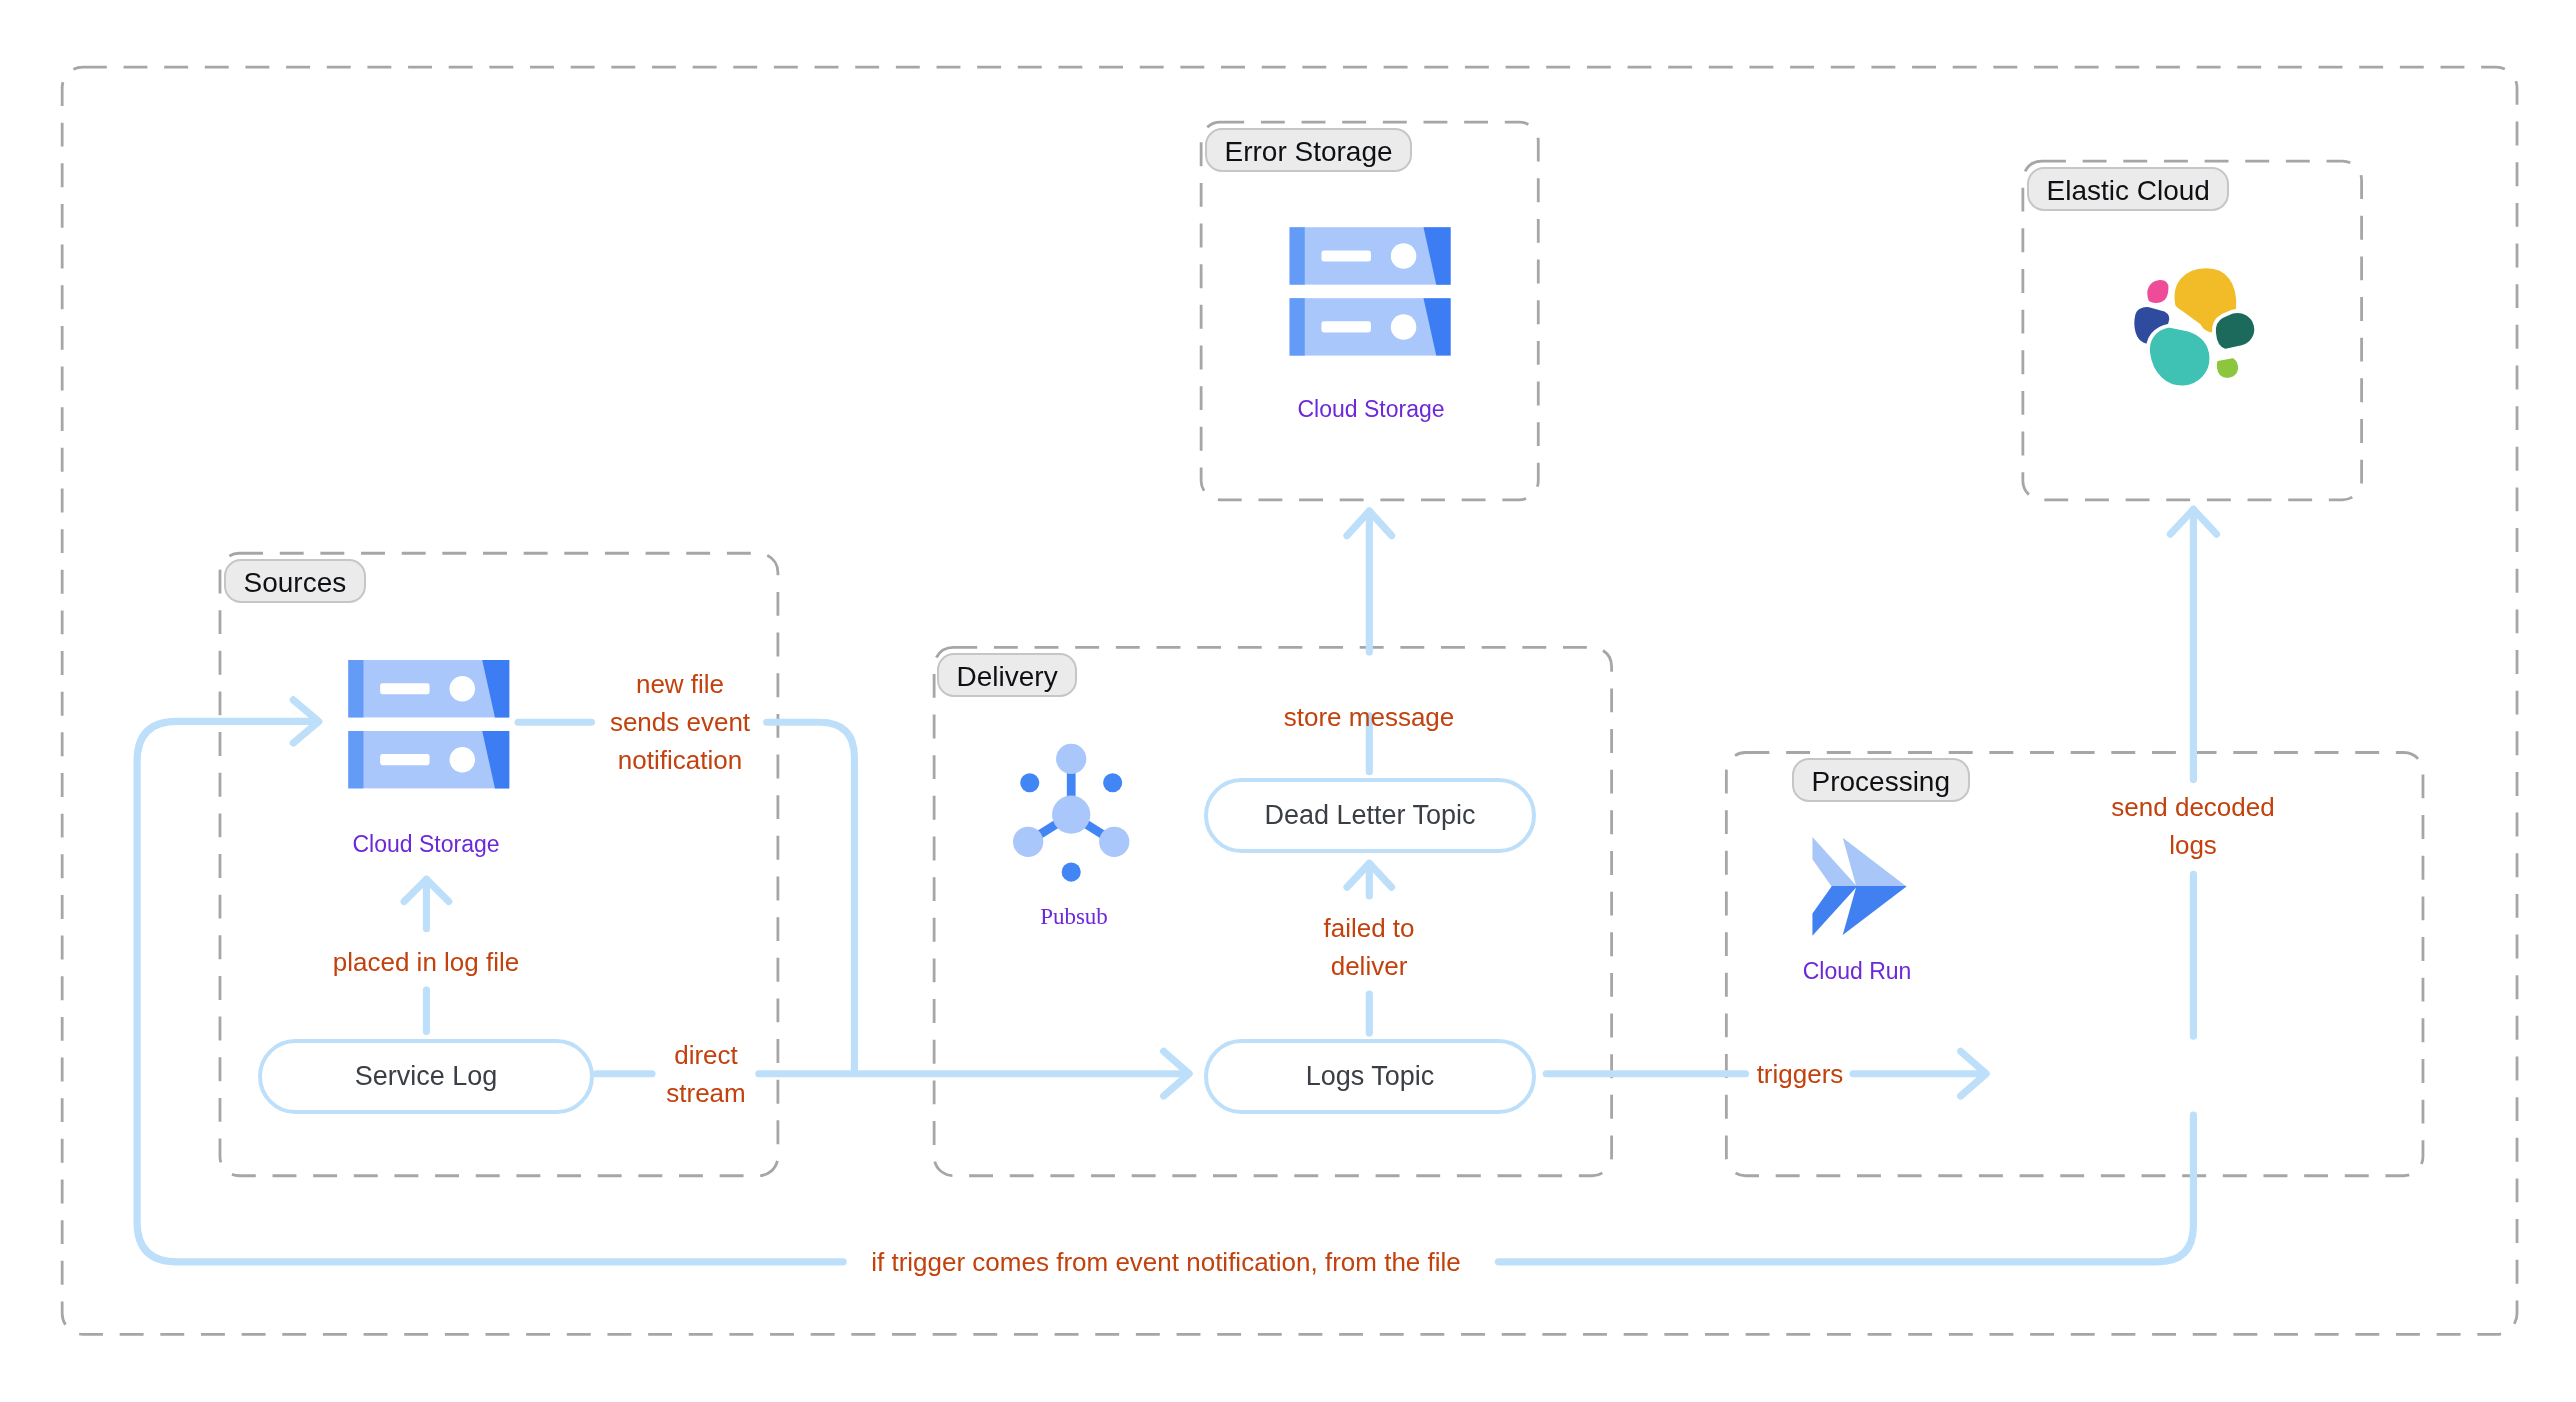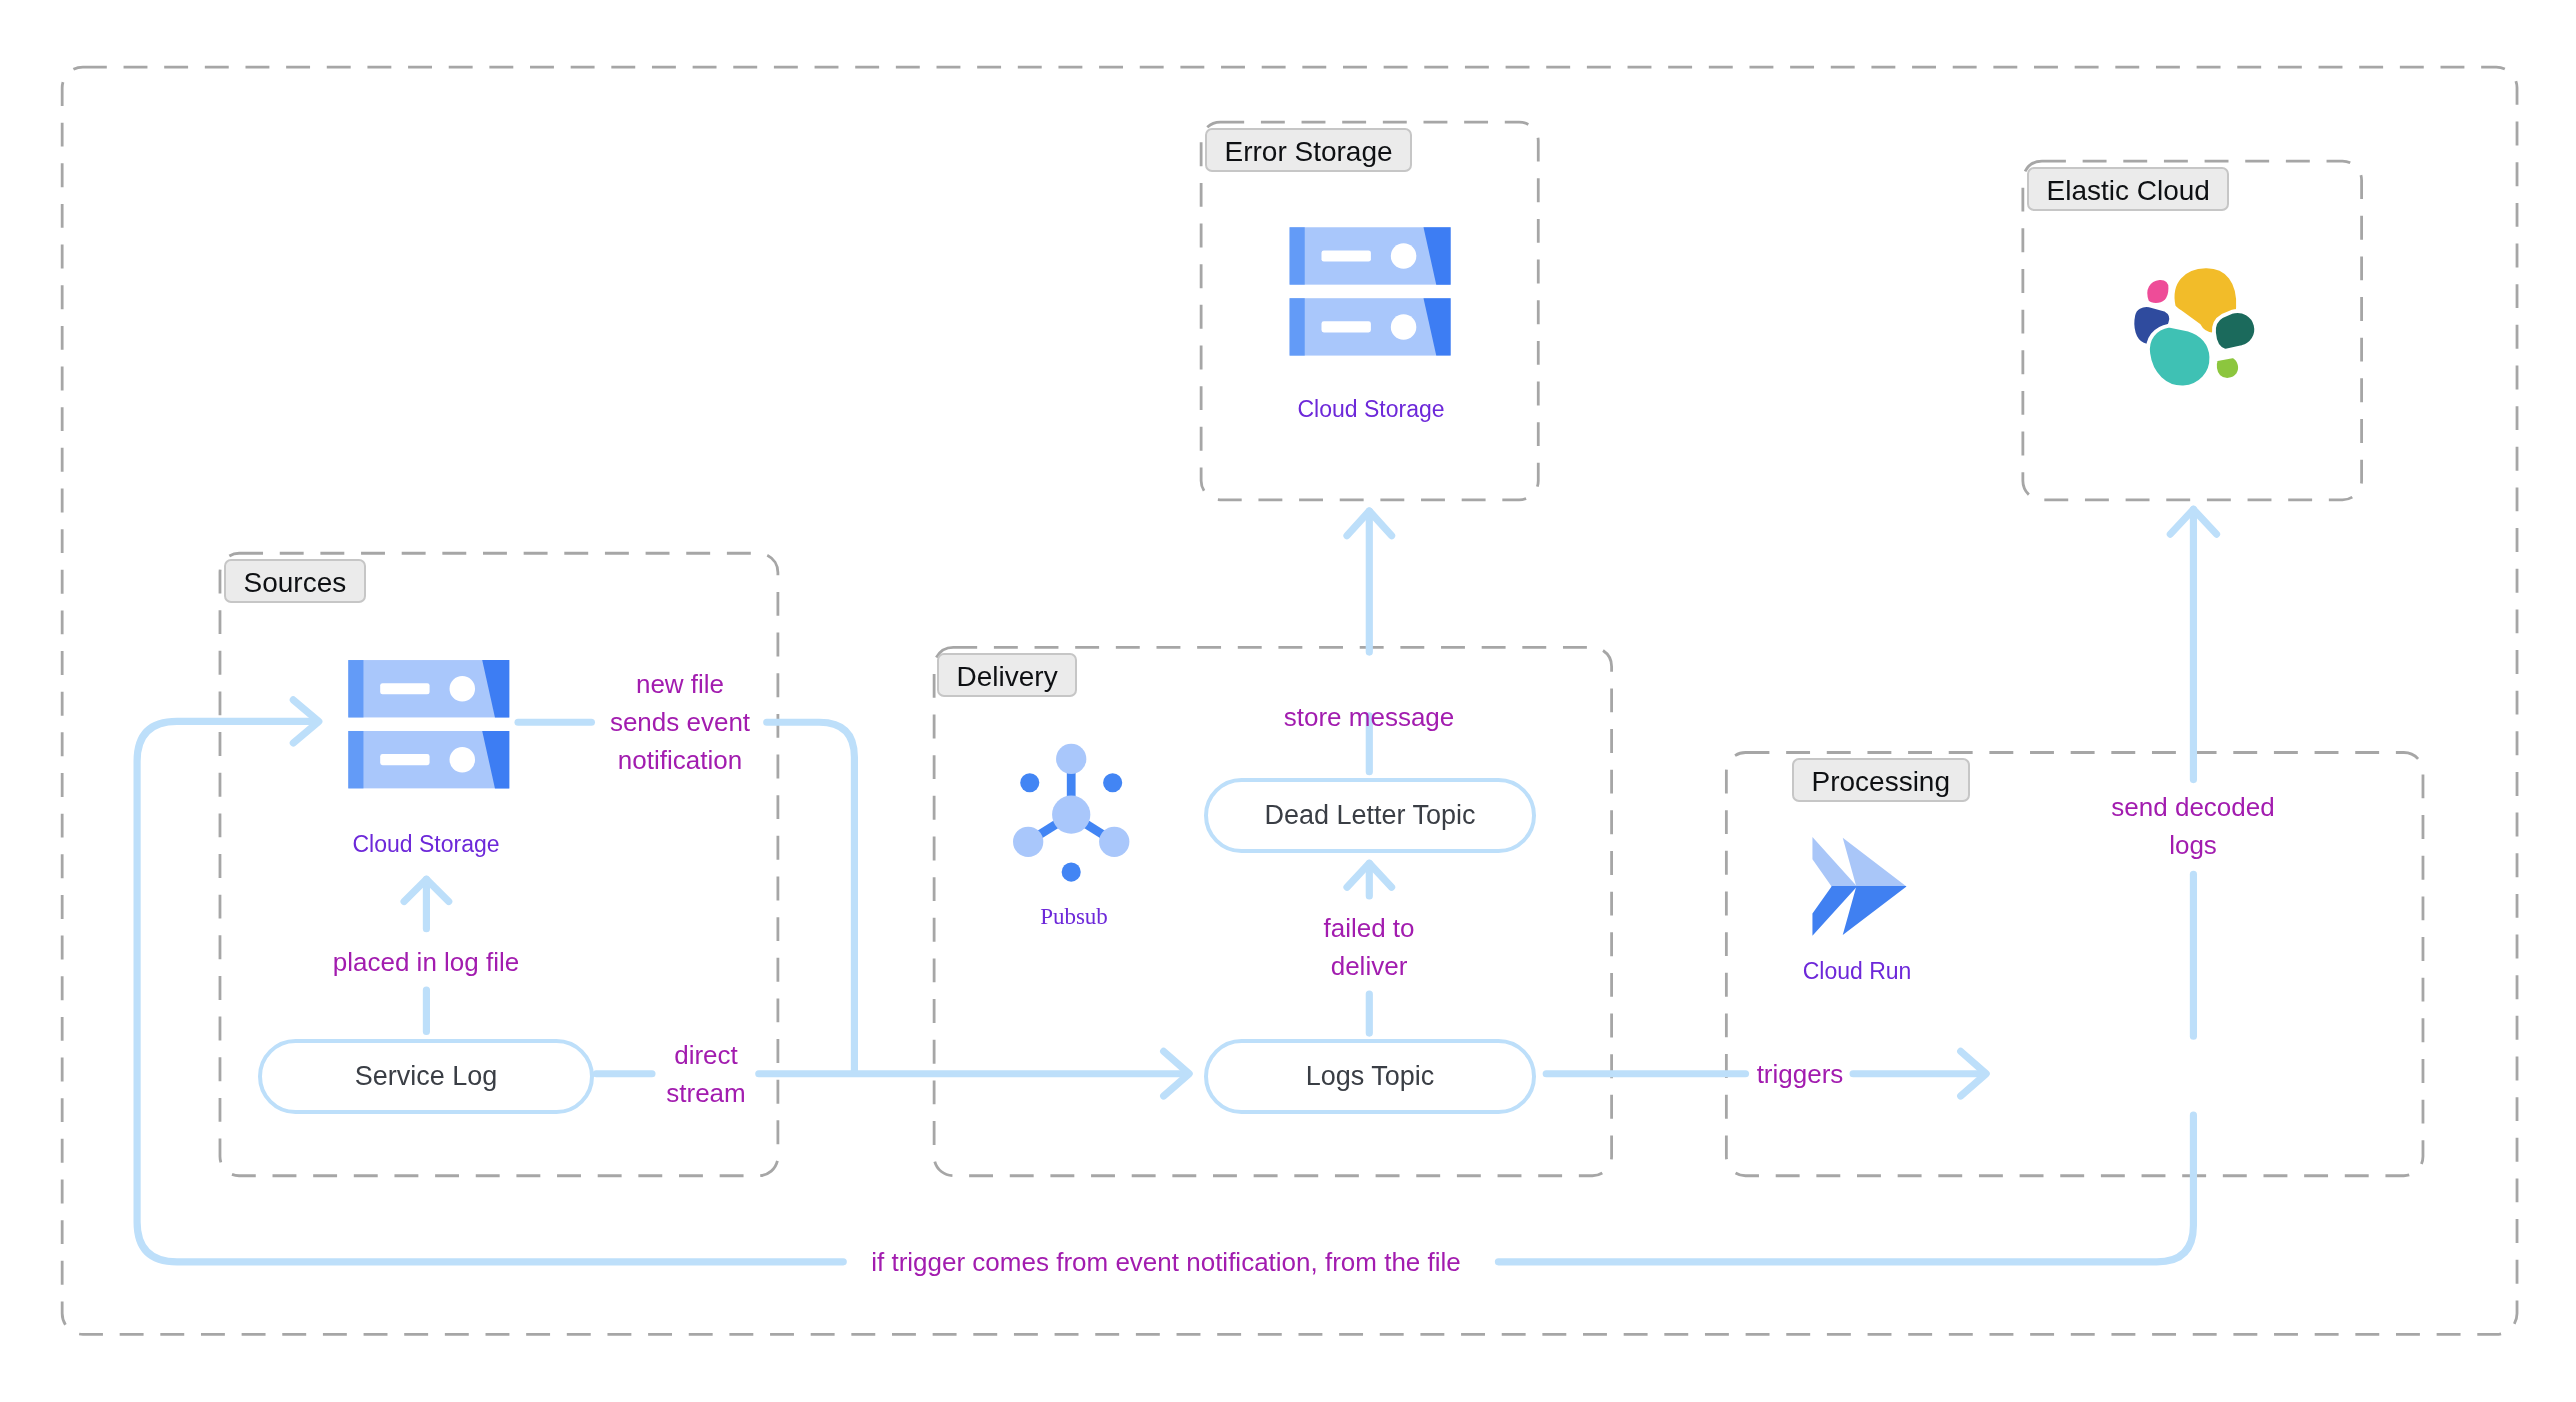--- a/index.html
+++ b/index.html
@@ -13,21 +13,21 @@
   }
   svg.overlay{position:absolute;left:0;top:0;width:2576px;height:1403px;}
 
   .pill{
     position:absolute;
     height:44px;
     line-height:44px;
     padding:0 17.5px;
     background:#EBEBEB;
     border:2px solid #C6C6C6;
-    border-radius:7px;
+    border-radius:17px;
     font-size:28px;
     color:#0E1013;
     white-space:nowrap;
     box-sizing:border-box;
     z-index:3;
   }
   .title-pill{
     height:45px;
     line-height:45px;
     font-size:30px;
@@ -54,21 +54,21 @@
     font-size:23px;
     color:#6d28d9;
     white-space:nowrap;
     z-index:2;
   }
   .edge-label{
     position:absolute;
     transform:translate(-50%,-50%);
     font-size:26px;
     line-height:38px;
-    color:#a21caf;
+    color:#c2410c;
     text-align:center;
     white-space:pre-line;
     z-index:2;
   }
 </style>
 </head>
 <body>
 
 <div id="canvas">
 

